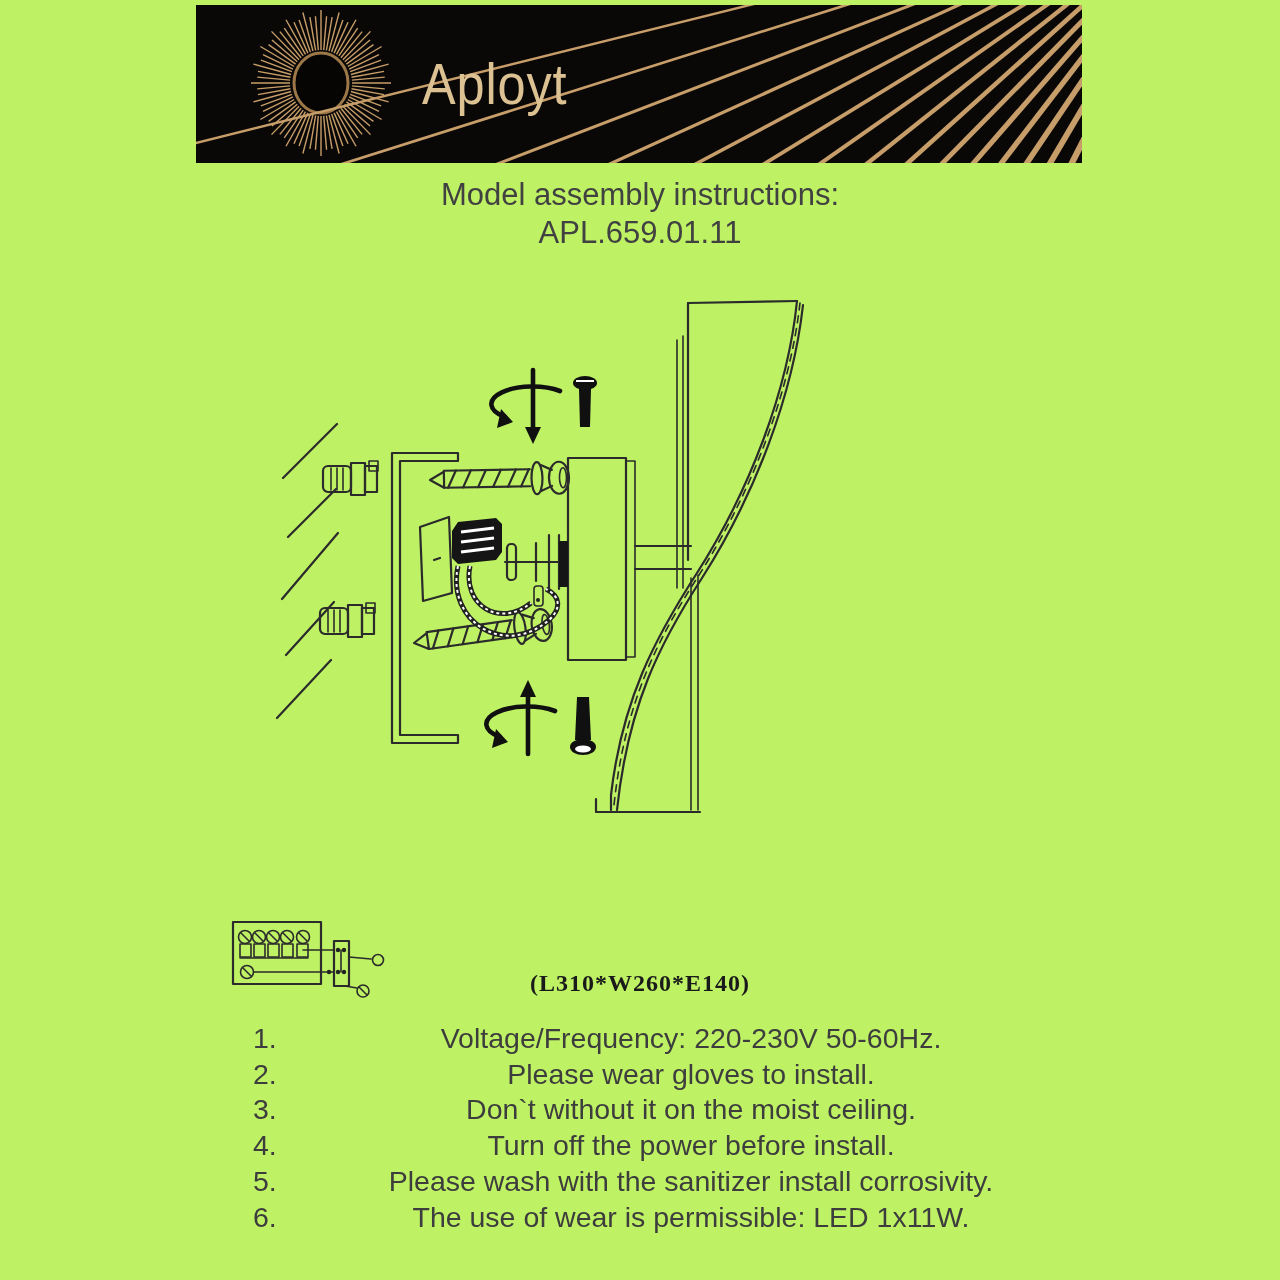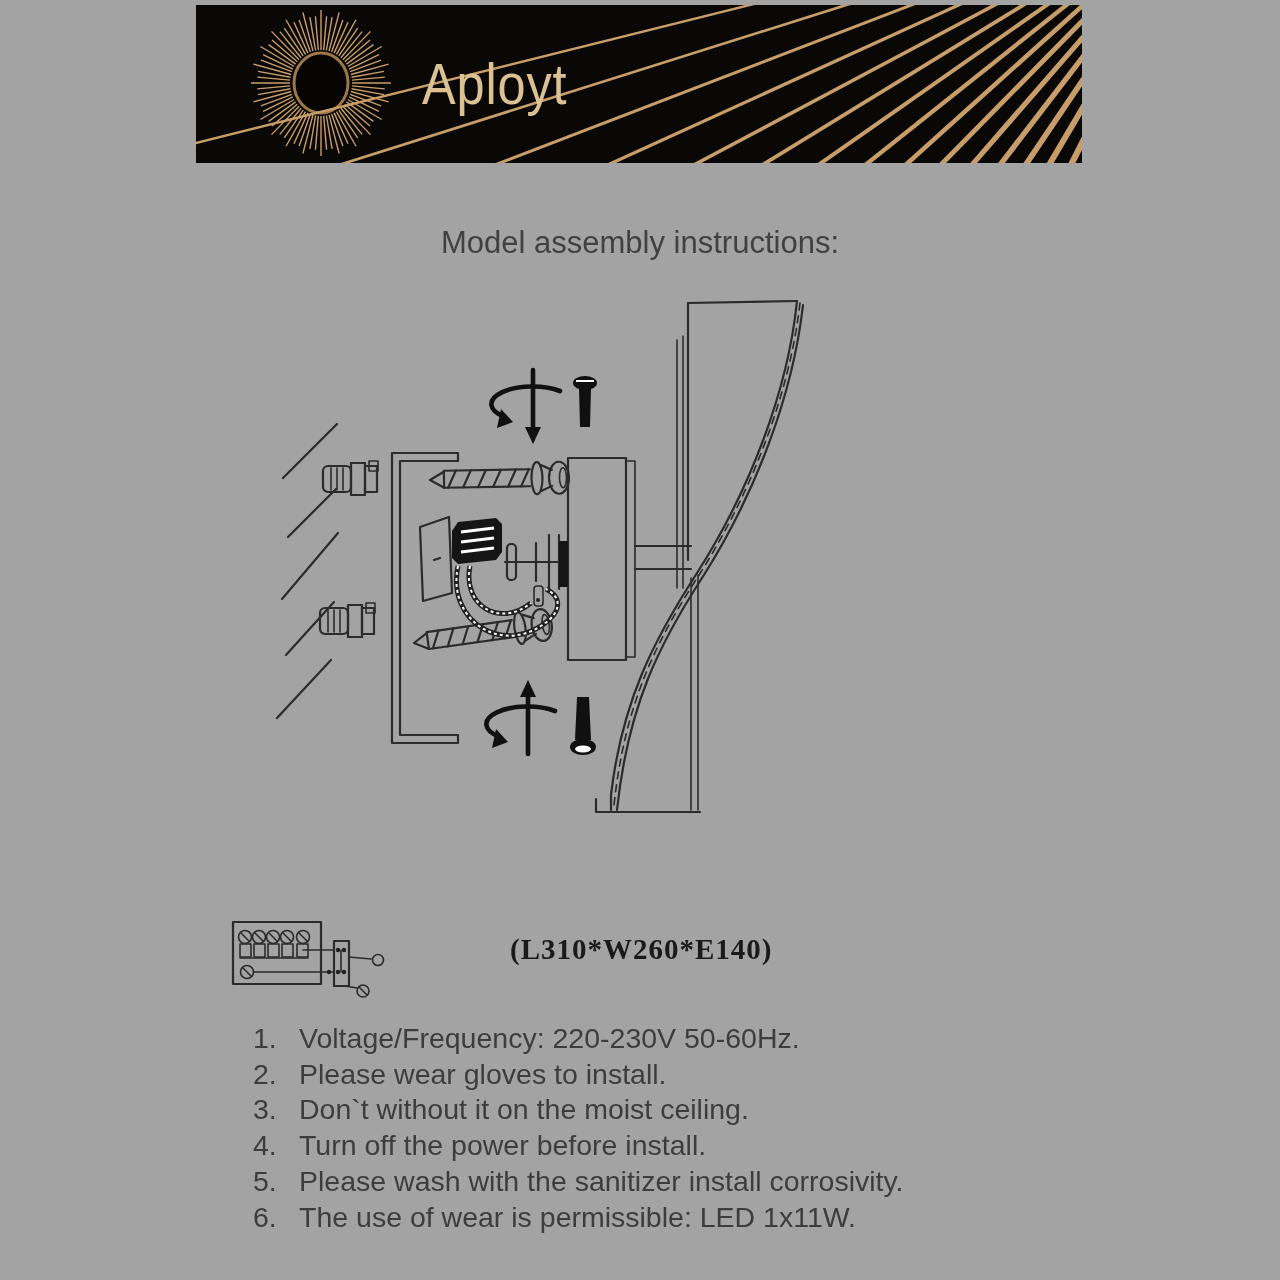--- a/index.html
+++ b/index.html
@@ -1,41 +1,41 @@
 <!DOCTYPE html>
 <html><head>
 <meta charset="utf-8">
 <style>
   html,body{margin:0;padding:0;background:#ffffff;}
-  .page{position:relative;width:1280px;height:1280px;background:#a3a3a3;overflow:hidden;
+  .page{position:relative;width:1280px;height:1280px;background:#bef264;overflow:hidden;
         font-family:"Liberation Sans",sans-serif;color:#3d3d3d;}
   
   .banner{position:absolute;left:196px;top:5px;width:886px;height:158px;background:#0a0807;overflow:hidden;}
   .banner svg{position:absolute;left:0;top:0;}
   .brand{position:absolute;left:226px;top:42px;font-size:58px;font-weight:400;letter-spacing:1px;
          color:#dcc193;transform:scaleX(.87);transform-origin:left center;line-height:74px;}
   
   .title{position:absolute;left:0;top:176px;width:1280px;text-align:center;
-         font-size:31px;line-height:38px;color:#414141;margin-top:48px;}
+         font-size:31px;line-height:38px;color:#414141;}
   
   .main-svg{position:absolute;left:250px;top:285px;}
   .wiring-svg{position:absolute;left:225px;top:915px;}
   .ln{stroke:#2b2b2b;fill:none;stroke-width:2.2;stroke-linecap:round;stroke-linejoin:round;}
   .thin{stroke-width:1.6;}
   .blk{fill:#151515;stroke:none;}
   .sym{stroke:#101010;fill:none;stroke-width:4.6;stroke-linecap:round;}
   
-  .dims{position:absolute;left:510px;top:933px;width:260px;text-align:center;
-        font-family:"Liberation Serif",serif;font-weight:700;font-size:29px;
+  .dims{position:absolute;left:510px;top:970px;width:260px;text-align:center;
+        font-family:"Liberation Serif",serif;font-weight:700;font-size:24px;
         letter-spacing:1px;color:#1a1a1a;}
   
   .list{position:absolute;left:253px;top:1021px;width:830px;}
   .row{display:flex;font-size:28.5px;line-height:35.7px;color:#3d3d3d;}
   .num{width:46px;flex:0 0 46px;}
-  .txt{flex:1;}
+  .txt{flex:1;text-align:center;}
 </style>
 </head>
 <body>
 
 <div class="page">
 
   <div class="banner">
     <svg id="banner-art" width="886" height="158" viewBox="0 0 886 158">
       <g id="sunburst">
           <line x1="156" y1="78" x2="195" y2="78" stroke="#c79e69" stroke-width="1.4"></line>
@@ -128,20 +128,21 @@
           <line x1="874.9629360254197" y1="-61.24480756820497" x2="-11.938469146921989" y2="279.2047444998302" stroke="#c79e69" stroke-width="2.96"></line>
           <line x1="871.942457387766" y1="-69.894130074359" x2="-34.088645823049546" y2="215.7763794547007" stroke="#c79e69" stroke-width="2.69"></line>
           <line x1="869.4556410586006" y1="-78.71171566004983" x2="-52.32529890359615" y2="151.1140851596345" stroke="#c79e69" stroke-width="2.42"></line>
         </g>
     </svg>
     <div class="brand">Aployt</div>
   </div>
 
   <div class="title">
     <div>Model assembly instructions:</div>
+    <div>APL.659.01.11</div>
   </div>
 
   <svg class="main-svg" width="600" height="555" viewBox="250 285 600 555">
     <defs>
       <g id="anchor">
         <rect x="0" y="6" width="28" height="26" rx="5" class="ln"></rect>
         <line x1="8" y1="8" x2="8" y2="30" class="ln thin"></line>
         <line x1="14" y1="8" x2="14" y2="30" class="ln thin"></line>
         <line x1="20" y1="8" x2="20" y2="30" class="ln thin"></line>
         <rect x="28" y="3" width="14" height="32" class="ln"></rect>

